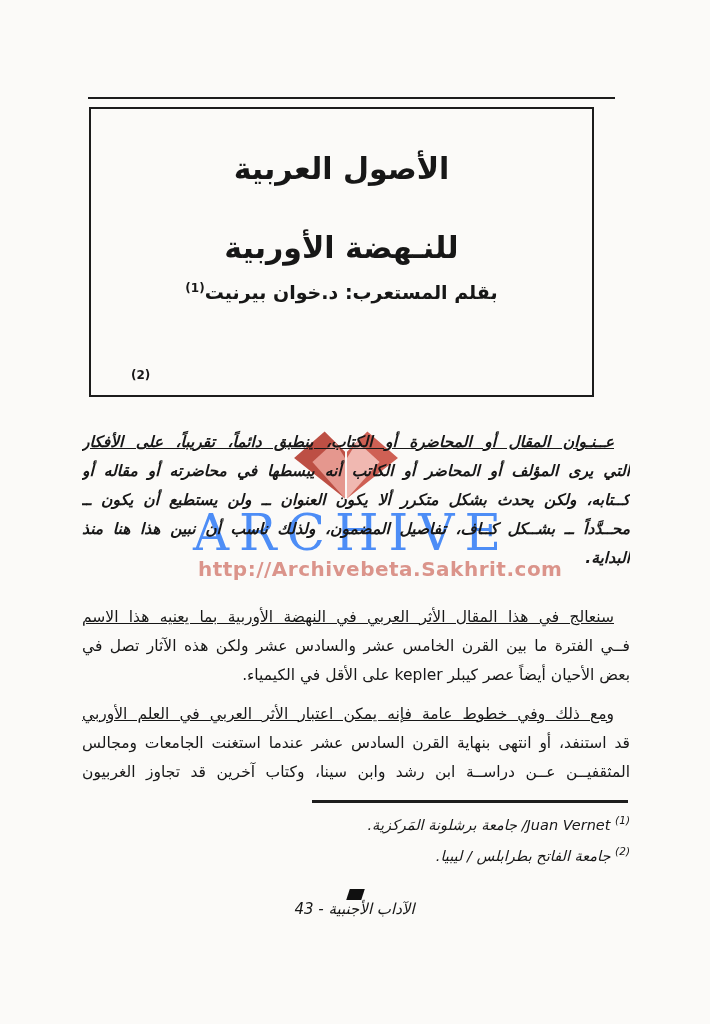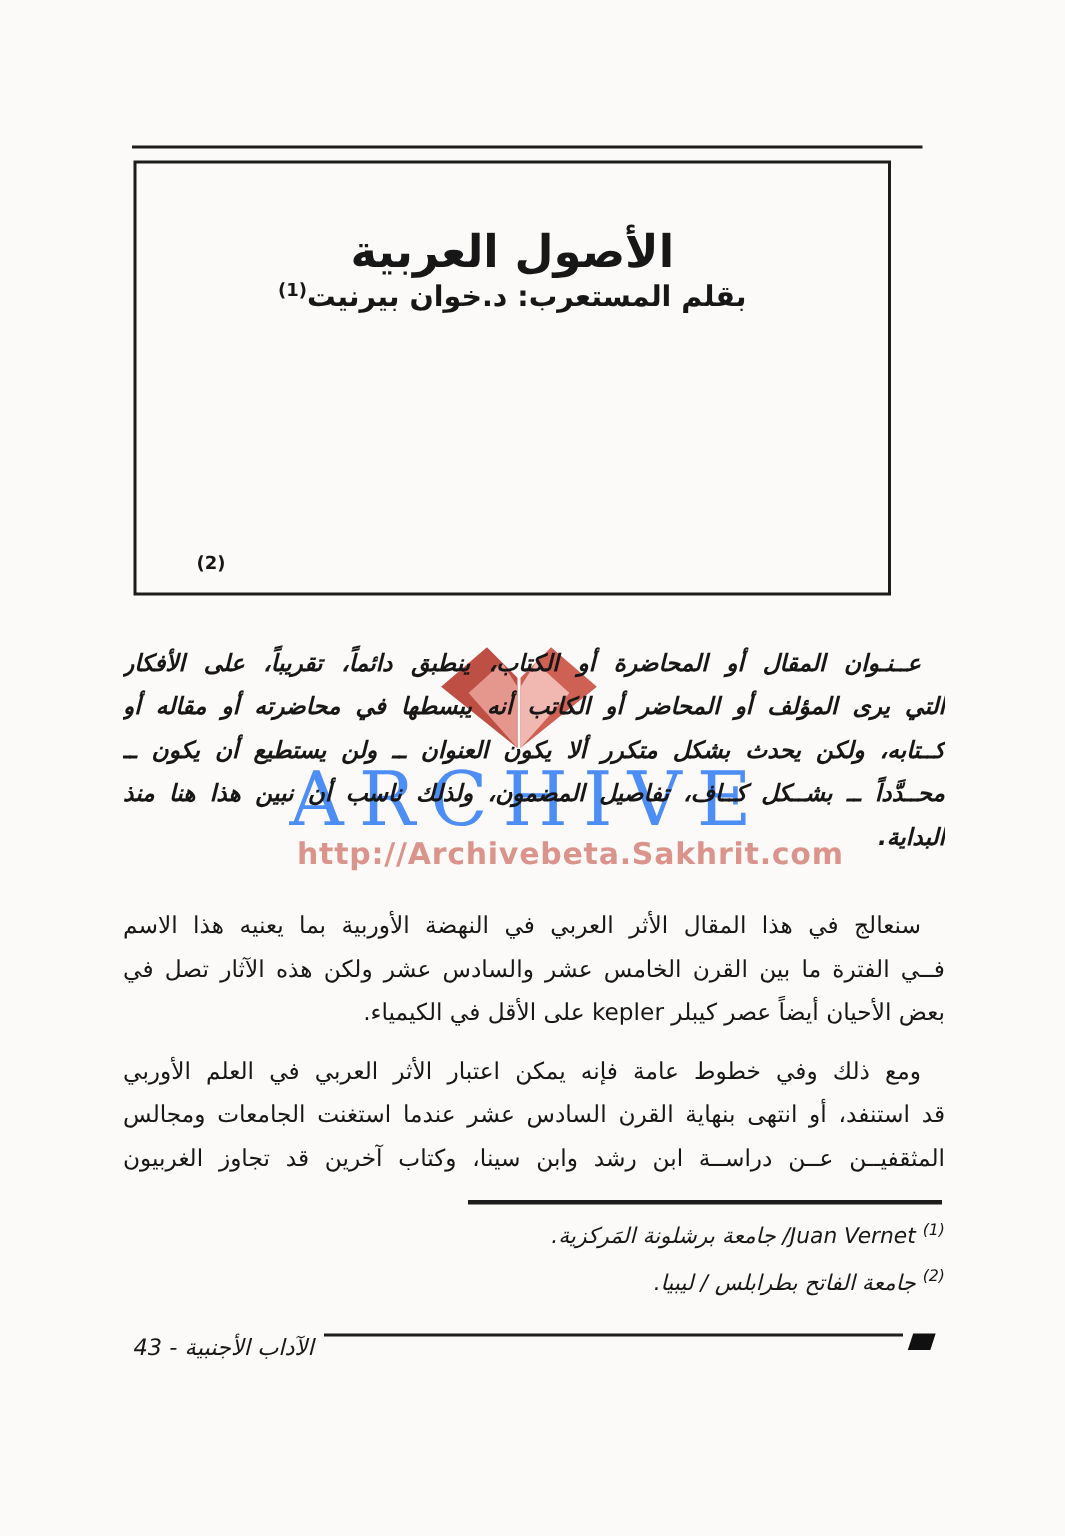--- a/index.html
+++ b/index.html
@@ -6,21 +6,21 @@
   .page{
     position:relative;width:710px;height:1024px;background:#fbfaf8;
     font-family:"DejaVu Sans",sans-serif;color:#171717;overflow:hidden;
     margin:0 auto;
   }
   
   .top-rule{position:absolute;left:88px;top:97px;width:527px;height:2px;background:#1d1d1d;}
   .title-box{position:absolute;left:89px;top:107px;width:501px;height:286px;border:2px solid #1c1c1c;}
   .title-line1{margin-top:42px;text-align:center;font-size:30px;font-weight:bold;direction:rtl;}
   .title-line2{margin-top:44px;text-align:center;font-size:30px;font-weight:bold;direction:rtl;}
-  .byline{text-align:center;font-size:19px;font-weight:bold;direction:rtl;}
+  .byline{margin-top:16px;text-align:center;font-size:19px;font-weight:bold;direction:rtl;}
   .byline sup{font-size:12px;font-weight:bold;}
   .translator{
     position:absolute;bottom:-15px;left:66px;background:#fbfaf8;padding:0 10px;
     font-size:18px;font-weight:bold;direction:rtl;white-space:nowrap;
   }
   .translator-ref{position:absolute;bottom:13px;left:40px;font-size:12px;font-weight:bold;}
   
   .wm-logo{position:absolute;left:290px;top:427px;width:112px;height:74px;opacity:.88;}
   .wm-archive{
     position:absolute;left:193px;top:504px;font-family:"DejaVu Serif",serif;
@@ -30,46 +30,47 @@
     position:absolute;left:198px;top:557px;width:320px;text-align:center;
     font-size:20px;font-weight:bold;letter-spacing:.5px;color:rgba(199,85,72,.62);z-index:0;white-space:nowrap;
   }
   
   .body-text{position:absolute;right:80px;left:82px;top:428px;direction:rtl;z-index:1;}
   .para{margin:0;}
   .para .line{
     font-size:15.5px;line-height:29px;height:29px;overflow:hidden;
     text-align:justify;text-align-last:justify;
   }
-  .para .line.first{padding-right:16px;}
+  .para .line.first{padding-right:16px;text-decoration:underline;}
   .para .line.last{text-align-last:right;}
   .p1{font-weight:bold;font-style:italic;margin-bottom:30px;}
   .p2{margin-bottom:10px;}
   
   .fn-rule{position:absolute;left:312px;top:800px;width:316px;height:3px;background:#1d1d1d;}
   .footnotes{
     position:absolute;right:80px;top:807px;direction:rtl;text-align:right;
     font-style:italic;font-size:14.5px;line-height:26px;z-index:1;
   }
   .footnotes sup{font-size:10.5px;}
   
-  .footer{position:absolute;left:89px;top:889px;width:533px;direction:rtl;display:flex;}
+  .footer{position:absolute;left:89px;top:889px;width:533px;direction:rtl;display:flex;align-items:center;flex-direction:column;}
   .footer-square{width:15px;height:11px;background:#101010;transform:skewX(-18deg);}
   .footer-rule{flex:1;height:2px;background:#1f1f1f;margin:0 5px;}
   .footer-text{font-style:italic;font-size:15px;white-space:nowrap;padding-right:2px;}
 </style>
 </head>
 <body>
 
 <div class="page">
 
   <div class="top-rule"></div>
 
   <div class="title-box">
     <div class="title-line1">الأصول العربية</div>
+    <div class="title-line2">للنـهضة الأوربية</div>
     <div class="byline"><span>بقلم المستعرب: د.خوان بيرنيت</span><sup>(1)</sup></div>
     <span class="translator-ref">(2)</span>
   </div>
 
   <svg class="wm-logo" viewBox="0 0 110 72" xmlns="http://www.w3.org/2000/svg">
     <polygon points="54,70 4,30 34,4 54,24" fill="#b5382c"></polygon>
     <polygon points="56,70 106,30 76,4 56,24" fill="#c94b3e"></polygon>
     <polygon points="54,70 22,34 44,14 54,30" fill="#e28a80"></polygon>
     <polygon points="56,70 88,34 66,14 56,30" fill="#efb0a8"></polygon>
   </svg>

